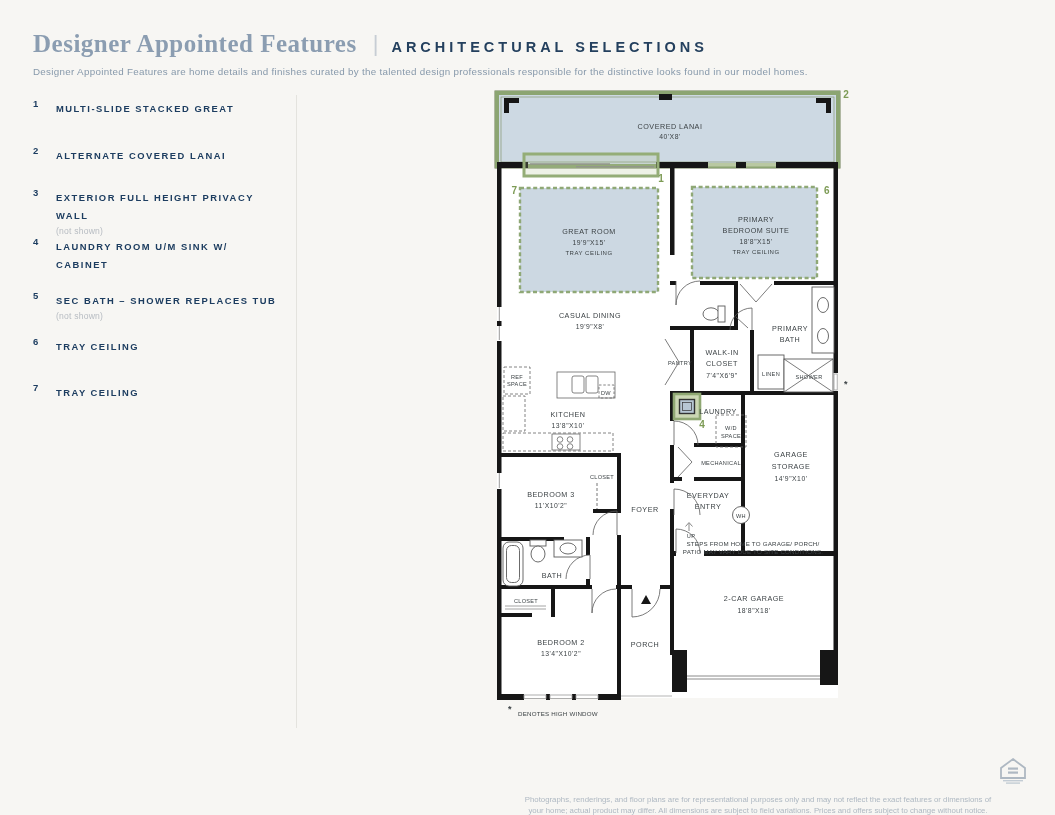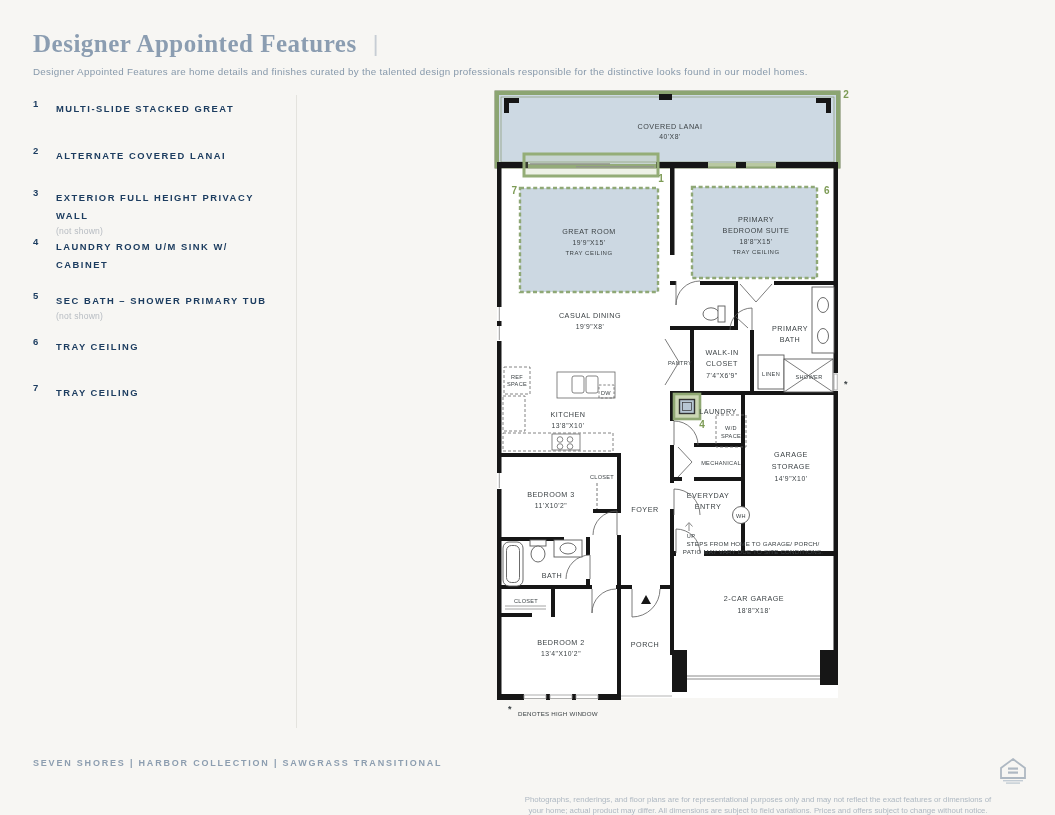--- a/index.html
+++ b/index.html
@@ -42,20 +42,21 @@
   .eho{position:absolute;right:28px;top:757px;width:28px;height:28px;}
 </style>
 </head>
 <body>
 
 <div id="page">
 
   <div class="hdr">
     <span class="title">Designer Appointed Features</span>
     <span class="sep">|</span>
+    <span class="arch">ARCHITECTURAL SELECTIONS</span>
   </div>
   <div class="subtitle">Designer Appointed Features are home details and finishes curated by the talented design professionals responsible for the distinctive looks found in our model homes.</div>
 
   <div class="features">
     <div class="feat" style="top:98px">
       <span class="num">1</span>
       <span class="body"><span class="lbl">MULTI-SLIDE STACKED GREAT</span></span>
     </div>
     <div class="feat" style="top:145px">
       <span class="num">2</span>
@@ -67,21 +68,21 @@
 WALL</span>
         <div class="note">(not shown)</div></span>
     </div>
     <div class="feat" style="top:236px">
       <span class="num">4</span>
       <span class="body"><span class="lbl">LAUNDRY ROOM U/M SINK W/
 CABINET</span></span>
     </div>
     <div class="feat" style="top:290px">
       <span class="num">5</span>
-      <span class="body"><span class="lbl">SEC BATH – SHOWER PRIMARY TUB</span>
+      <span class="body"><span class="lbl">SEC BATH – SHOWER REPLACES TUB</span>
         <div class="note">(not shown)</div></span>
     </div>
     <div class="feat" style="top:336px">
       <span class="num">6</span>
       <span class="body"><span class="lbl">TRAY CEILING</span></span>
     </div>
     <div class="feat" style="top:382px">
       <span class="num">7</span>
       <span class="body"><span class="lbl">TRAY CEILING</span></span>
     </div>
@@ -330,21 +331,20 @@
     <g stroke="#8a8a8a" stroke-width="1">
       <line x1="207" y1="591" x2="340" y2="591"></line>
         <line x1="207" y1="594" x2="340" y2="594"></line>
     </g>
 
     <text class="ast" x="30" y="627" text-anchor="middle">*</text>
     <text class="note" x="38" y="631" text-anchor="start">DENOTES HIGH WINDOW</text>
   </svg>
 
   <div class="footL">
-    <div>SEVEN SHORES  |   HARBOR COLLECTION   | SAWGRASS TRANSITIONAL</div>
   </div>
   <div class="footR">Photographs, renderings, and floor plans are for representational purposes only and may not reflect the exact features or dimensions of
 your home; actual product may differ. All dimensions are subject to field variations. Prices and offers subject to change without notice.
 This is not an offering where prohibited by law. Not all images may be shown. See online or onsite Sales Consultants for details.</div>
   <svg class="eho" viewBox="0 0 28 28">
     <path d="M14,2 L26,11 V21 H2 V11 Z" fill="none" stroke="#aeb8c2" stroke-width="1.8"></path>
     <rect x="9" y="10.5" width="10" height="2.2" fill="#aeb8c2"></rect>
     <rect x="9" y="14.5" width="10" height="2.2" fill="#aeb8c2"></rect>
     <rect x="4" y="23" width="20" height="1.4" fill="#c3ccd4"></rect>
     <rect x="7" y="25.4" width="14" height="1.4" fill="#c3ccd4"></rect>

